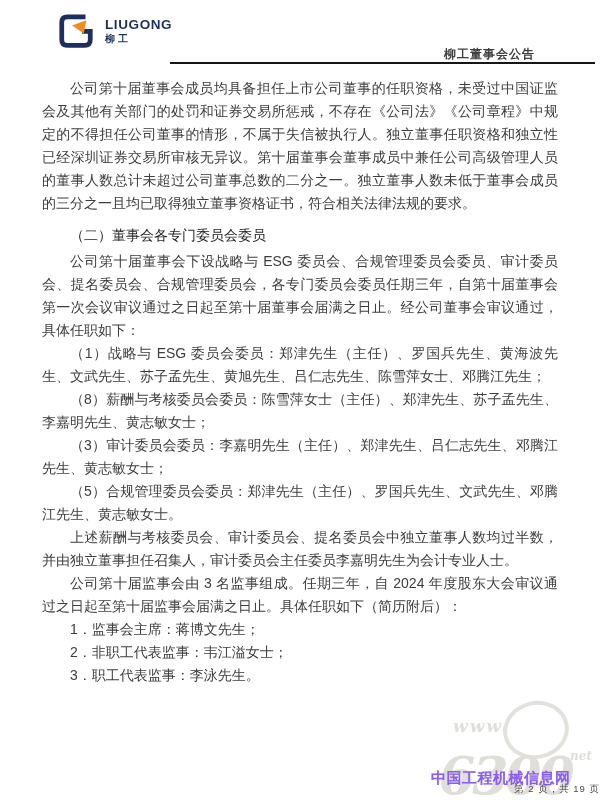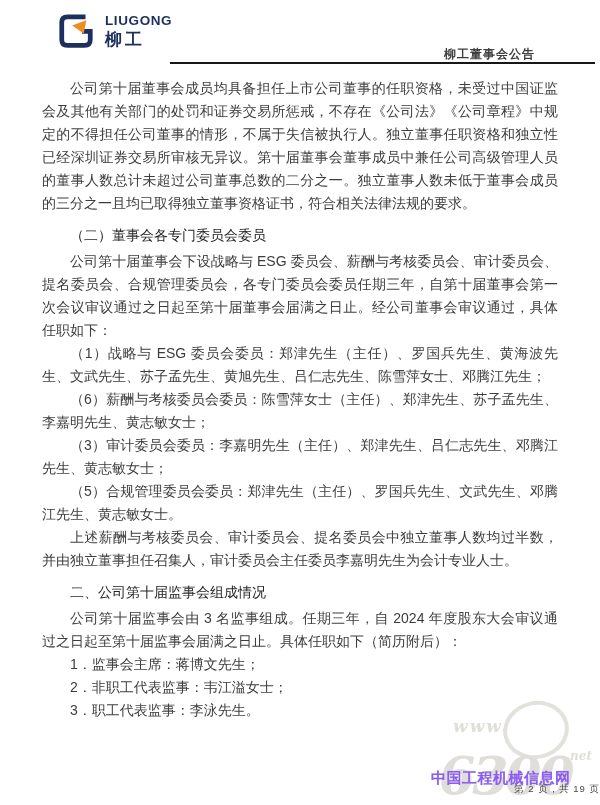--- a/index.html
+++ b/index.html
@@ -22,21 +22,21 @@
     display: flex; align-items: center; gap: 10px;
     z-index: 2;
   }
   .logo-mark { width: 38px; height: 38px; display: block; }
   .logo-text { display: flex; flex-direction: column; line-height: 1; }
   .logo-en {
     font-size: 13.5px; font-weight: bold; color: #1d2f5e;
     letter-spacing: 0.6px;
   }
   .logo-cn {
-    font-size: 17px; font-weight: bold; color: #1d2f5e;
+    font-size: 10px; font-weight: bold; color: #1d2f5e;
     letter-spacing: 3px; margin-top: 3px;
   }
   .header-label {
     position: absolute; top: 46px; right: 65px;
     font-size: 12px; font-weight: 600; color: #3e3e3e;
     letter-spacing: 1px;
     z-index: 2;
     font-family: Liberation Mono, monospace;
   }
   .header-rule {
@@ -122,27 +122,26 @@
       <span class="logo-en">LIUGONG</span>
       <span class="logo-cn">柳工</span>
     </div>
   </div>
   <div class="header-label">柳工董事会公告</div>
   <div class="header-rule"></div>
 
   <div class="content">
     <p>公司第十届董事会成员均具备担任上市公司董事的任职资格，未受过中国证监会及其他有关部门的处罚和证券交易所惩戒，不存在《公司法》《公司章程》中规定的不得担任公司董事的情形，不属于失信被执行人。独立董事任职资格和独立性已经深圳证券交易所审核无异议。第十届董事会董事成员中兼任公司高级管理人员的董事人数总计未超过公司董事总数的二分之一。独立董事人数未低于董事会成员的三分之一且均已取得独立董事资格证书，符合相关法律法规的要求。</p>
     <h3>（二）董事会各专门委员会委员</h3>
-    <p>公司第十届董事会下设战略与 ESG 委员会、薪酬与考核委员会、审计委员会、提名委员会、合规管理委员会，各专门委员会委员任期三年，自第十届董事会第一次会议审议通过之日起至第十届董事会届满之日止。经公司董事会审议通过，具体任职如下：</p>
+    <p>公司第十届董事会下设战略与 ESG 委员会、合规管理委员会委员、审计委员会、提名委员会、合规管理委员会，各专门委员会委员任期三年，自第十届董事会第一次会议审议通过之日起至第十届董事会届满之日止。经公司董事会审议通过，具体任职如下：</p>
     <p>（1）战略与 ESG 委员会委员：郑津先生（主任）、罗国兵先生、黄海波先生、文武先生、苏子孟先生、黄旭先生、吕仁志先生、陈雪萍女士、邓腾江先生；</p>
-    <p>（6）薪酬与考核委员会委员：陈雪萍女士（主任）、郑津先生、苏子孟先生、李嘉明先生、黄志敏女士；</p>
+    <p>（8）薪酬与考核委员会委员：陈雪萍女士（主任）、郑津先生、苏子孟先生、李嘉明先生、黄志敏女士；</p>
     <p>（3）审计委员会委员：李嘉明先生（主任）、郑津先生、吕仁志先生、邓腾江先生、黄志敏女士；</p>
     <p>（5）合规管理委员会委员：郑津先生（主任）、罗国兵先生、文武先生、邓腾江先生、黄志敏女士。</p>
     <p>上述薪酬与考核委员会、审计委员会、提名委员会中独立董事人数均过半数，并由独立董事担任召集人，审计委员会主任委员李嘉明先生为会计专业人士。</p>
-    <h3>二、公司第十届监事会组成情况</h3>
     <p>公司第十届监事会由 3 名监事组成。任期三年，自 2024 年度股东大会审议通过之日起至第十届监事会届满之日止。具体任职如下（简历附后）：</p>
     <p>1．监事会主席：蒋博文先生；</p>
     <p>2．非职工代表监事：韦江溢女士；</p>
     <p>3．职工代表监事：李泳先生。</p>
   </div>
 
   <div class="watermark">
     <span class="wm-www">www.</span>
     <span class="wm-ring"></span>
     <span class="wm-num">6300</span>

